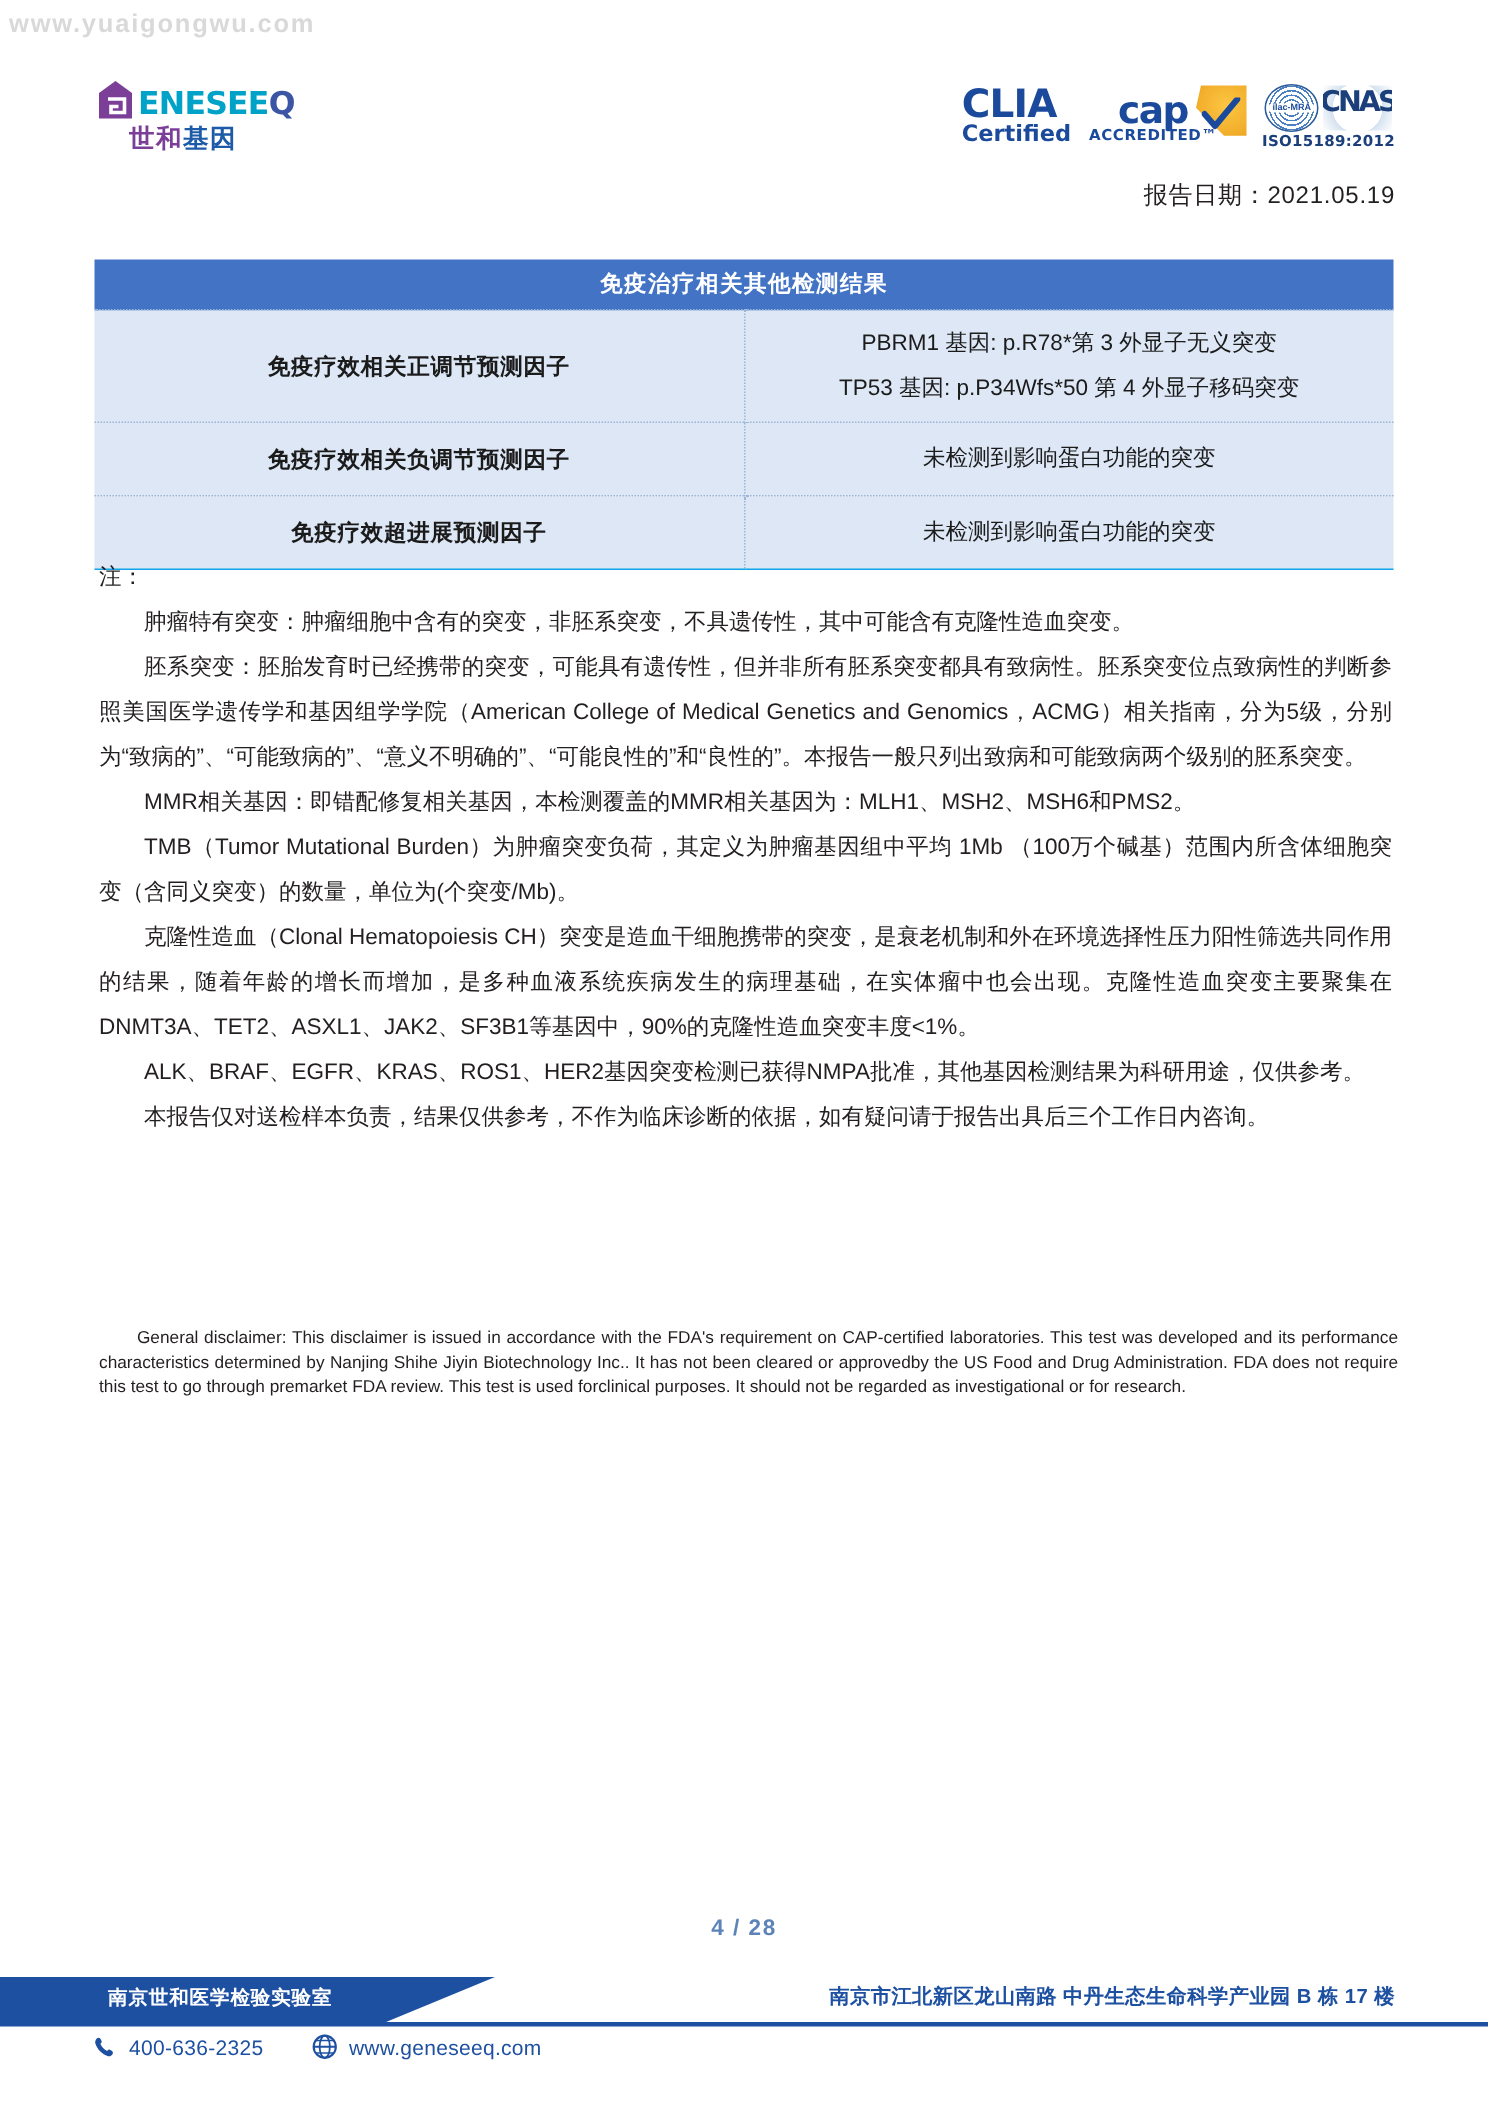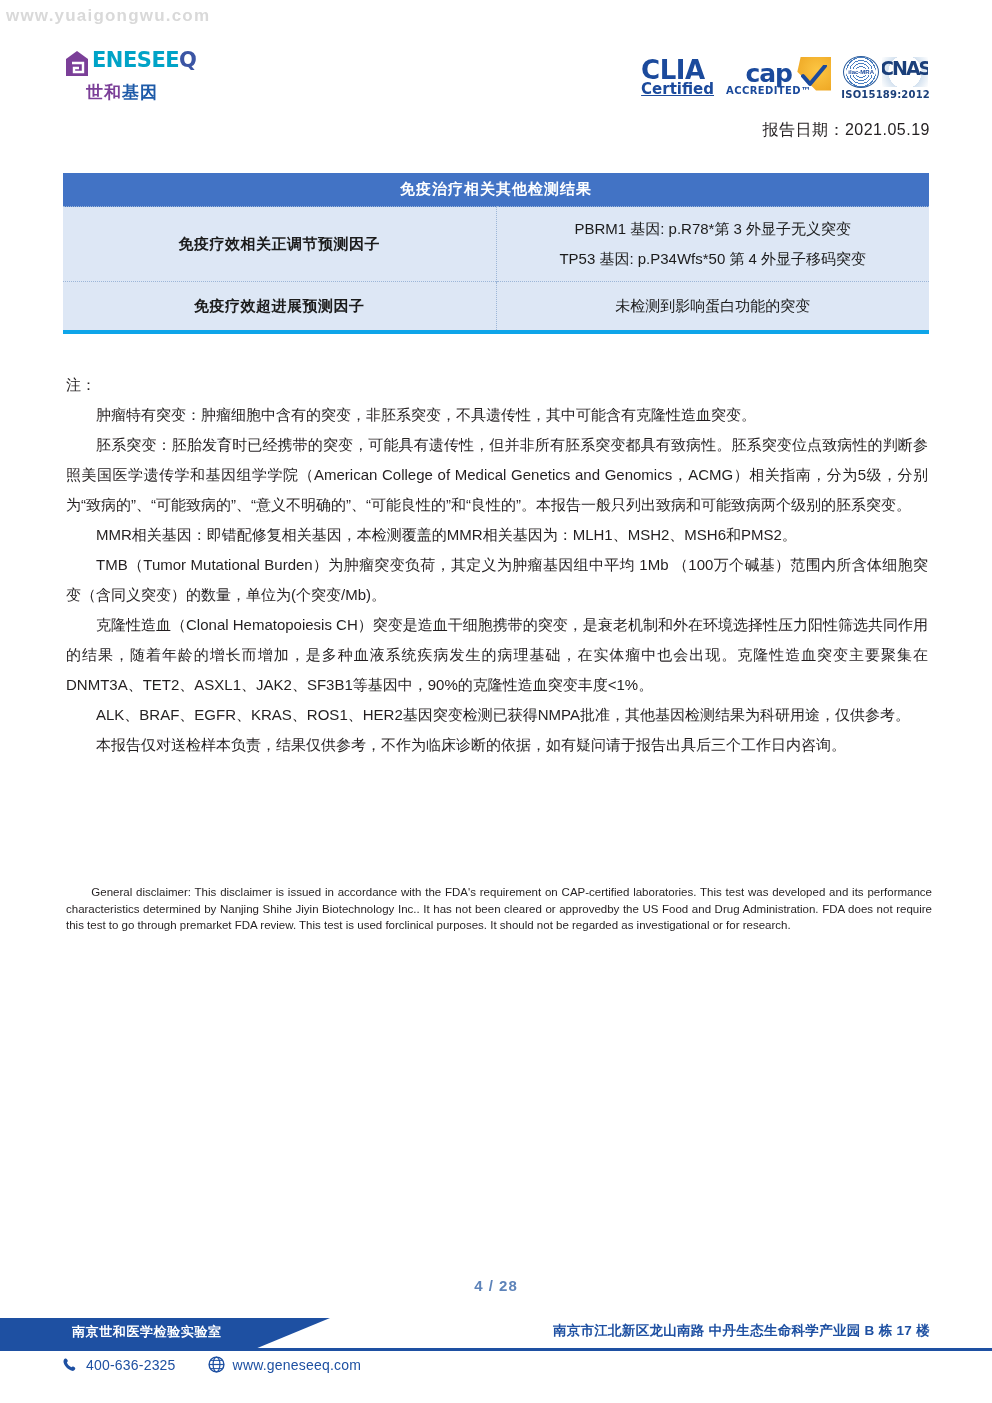--- a/index.html
+++ b/index.html
@@ -38,20 +38,21 @@
   }
 
   .logo-block {
     position: absolute;
     left: 64px;
     top: 4px;
     width: 140px;
   }
   .logo-row {
     display: flex;
+    align-items: flex-end;
     height: 30px;
   }
   .logo-mark {
     width: 26px;
     height: 27px;
     position: relative;
     margin-right: 2px;
   }
   .logo-word {
     font-size: 21px;
@@ -84,21 +85,21 @@
   }
   .clia {
     display: flex;
     flex-direction: column;
     align-items: flex-start;
     line-height: 0.92;
     color: #1b4a9c;
     font-family: "DejaVu Sans", sans-serif;
   }
   .clia .big { font-size: 26px; font-weight: 800; letter-spacing: -0.5px; }
-  .clia .small { font-size: 15px; font-weight: 800; align-self: flex-end; text-decoration: underline; }
+  .clia .small { font-size: 15px; font-weight: 800; align-self: flex-end; }
 
   .cap {
     position: relative;
     display: flex;
     flex-direction: column;
     align-items: center;
     line-height: 1;
     color: #1b4a9c;
     font-family: "DejaVu Sans", sans-serif;
     padding-right: 18px;
@@ -211,21 +212,21 @@
     letter-spacing: .5px;
     border-right: 1px dotted #9cb6d8;
   }
   .tbl-row td.value {
     font-size: 15px;
     line-height: 30px;
     padding: 7px 4px;
   }
   .tbl-row td.value .vline { display: block; }
   .tbl-row.single td { height: 34px; }
-  .result-table tr:last-child td { border-bottom: 4px solid #0ea5e9; }
+  .result-table tr:last-child td { border-bottom: 1px solid #0ea5e9; }
 
   
   .notes {
     position: absolute;
     left: 66px;
     top: 370px;
     width: 862px;
     font-size: 15px;
     line-height: 30px;
     color: #231f20;
@@ -382,20 +383,24 @@
       <th class="tbl-head" colspan="2">免疫治疗相关其他检测结果</th>
     </tr>
   </thead>
   <tbody>
     <tr class="tbl-row">
       <td class="label">免疫疗效相关正调节预测因子</td>
       <td class="value">
         <span class="vline">PBRM1 基因: p.R78*第 3 外显子无义突变</span>
         <span class="vline">TP53 基因: p.P34Wfs*50 第 4 外显子移码突变</span>
       </td>
+    </tr>
+    <tr class="tbl-row single">
+      <td class="label">免疫疗效相关负调节预测因子</td>
+      <td class="value">未检测到影响蛋白功能的突变</td>
     </tr>
     <tr class="tbl-row single">
       <td class="label">免疫疗效超进展预测因子</td>
       <td class="value">未检测到影响蛋白功能的突变</td>
     </tr>
   </tbody>
 </table>
 
 <div class="notes">
   <div class="zhu">注：</div>

